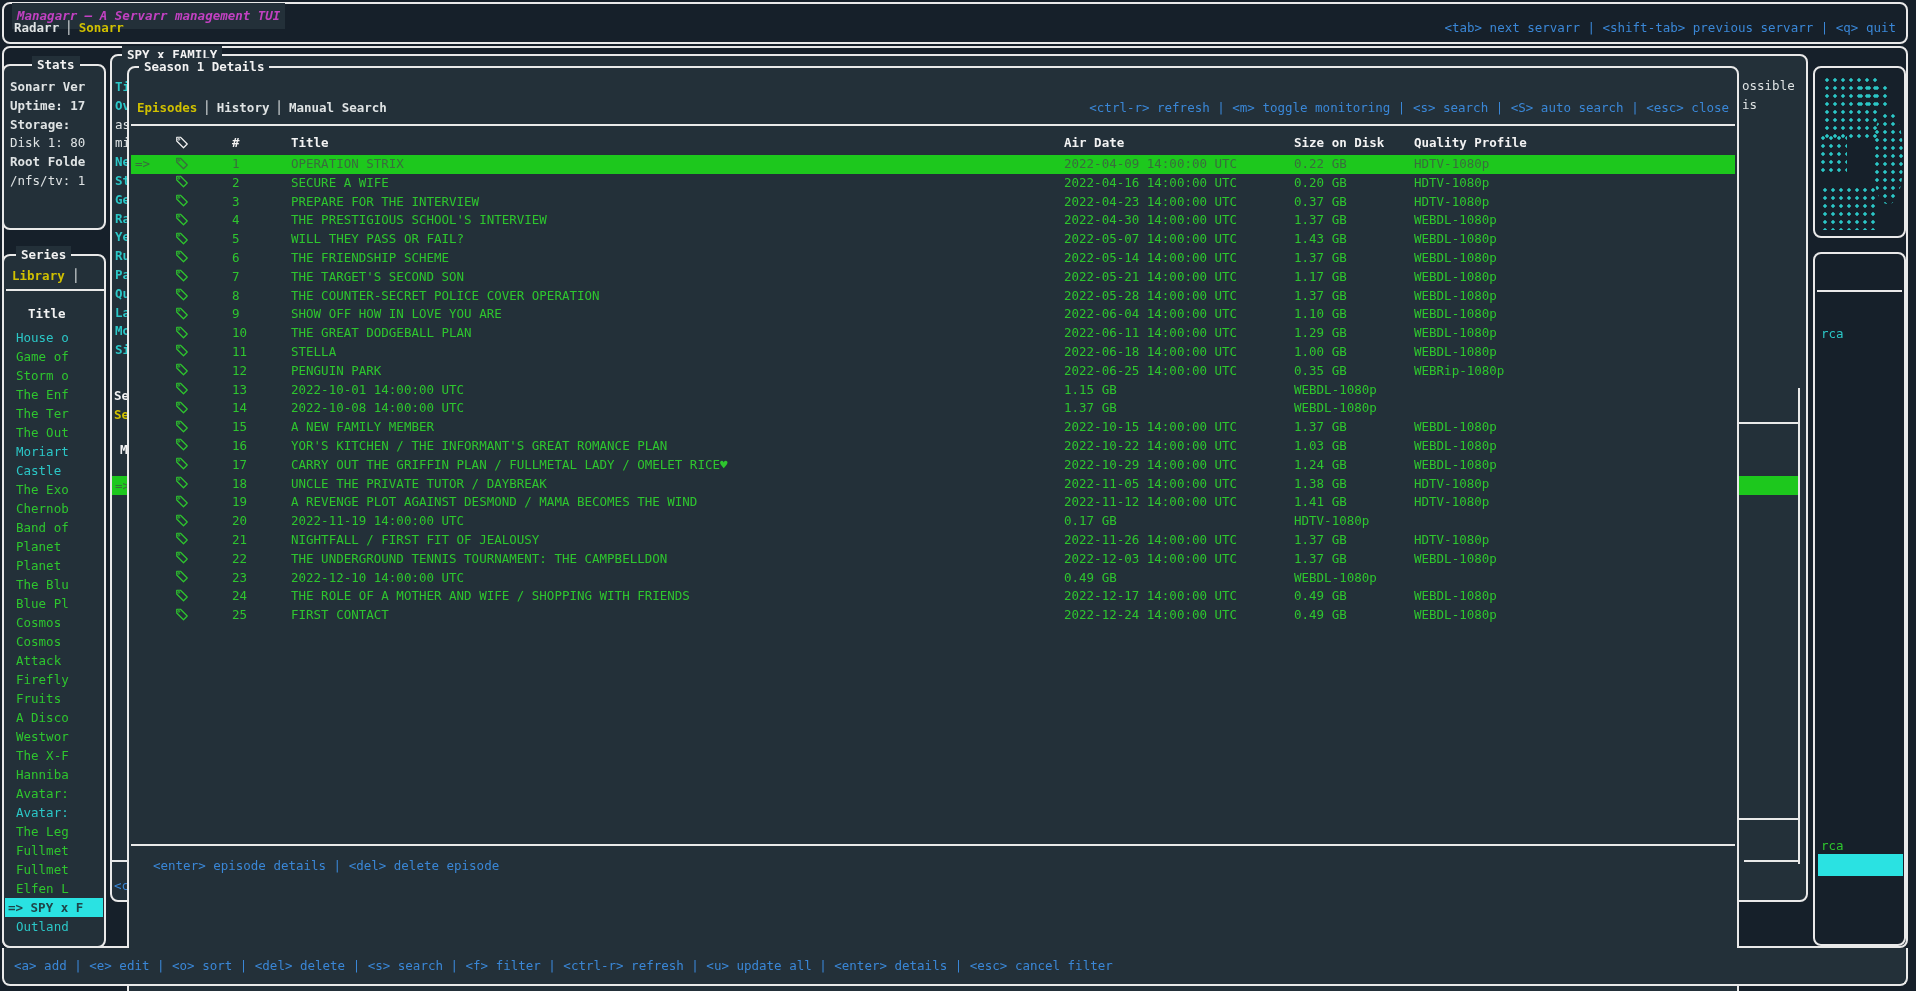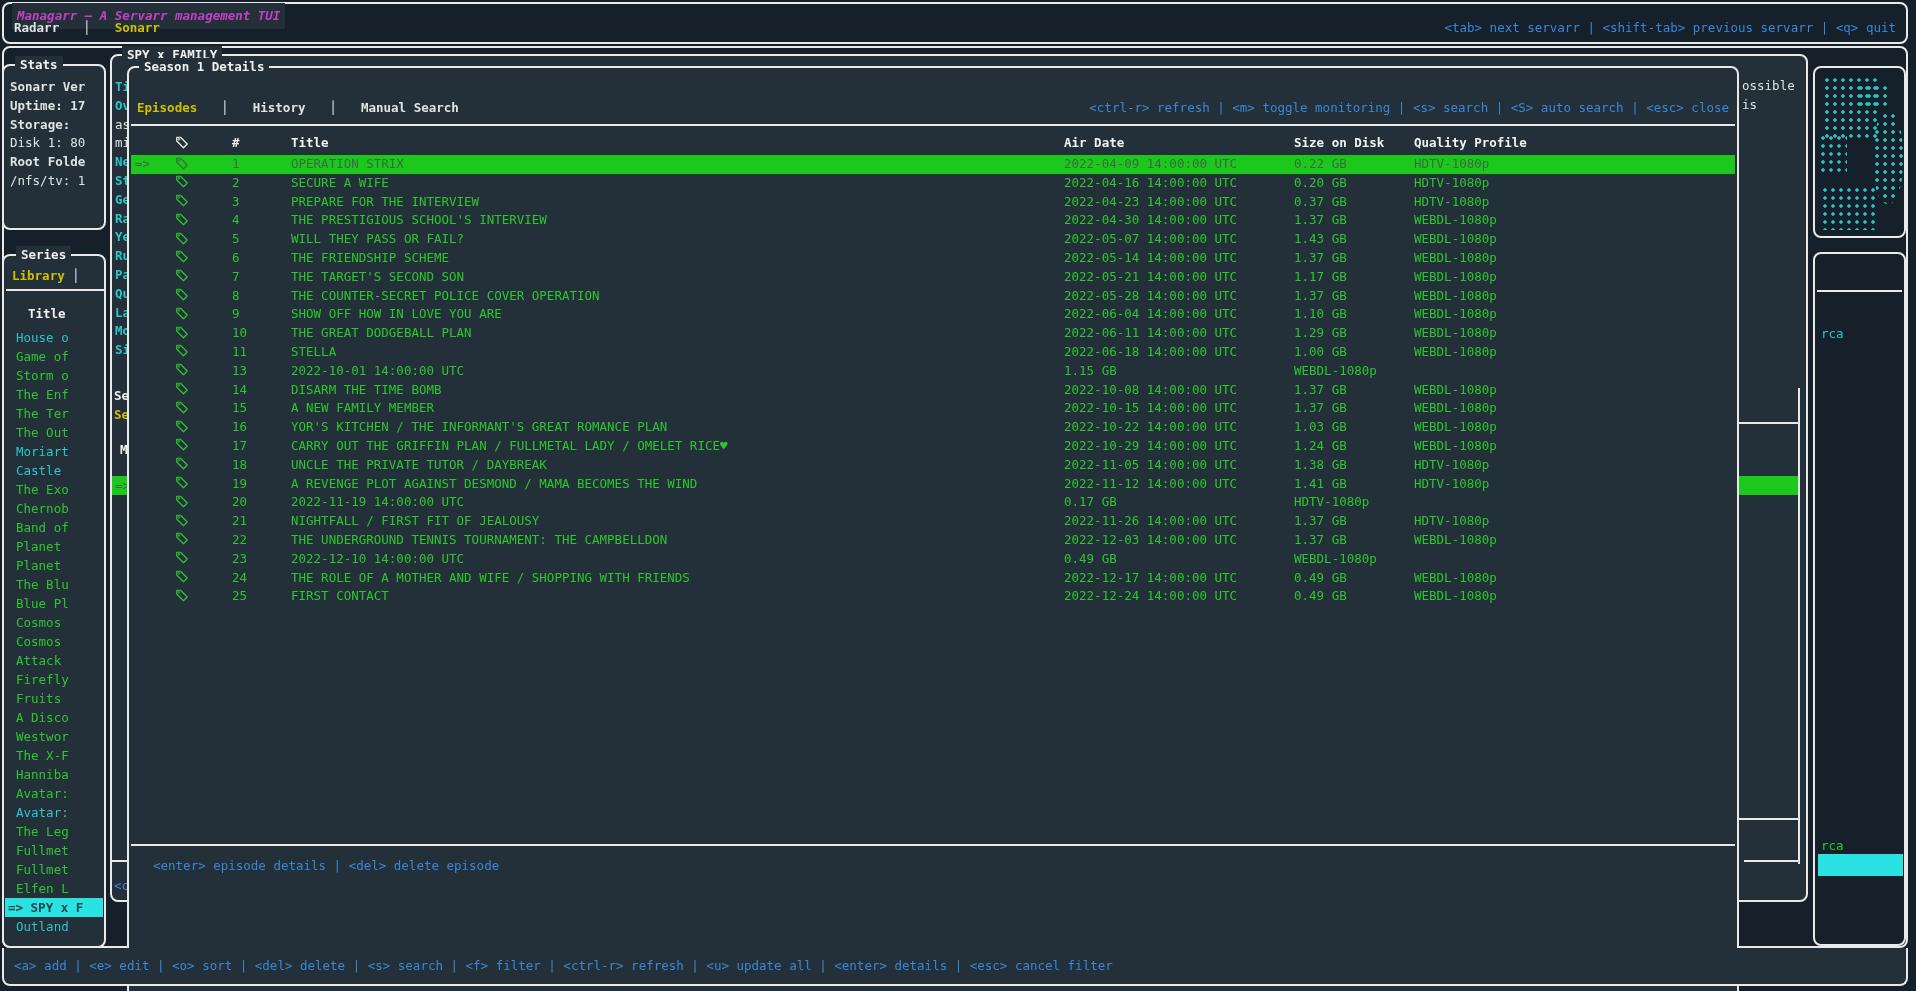--- a/index.html
+++ b/index.html
@@ -16,21 +16,21 @@
   .solid{background:var(--bg);}
   .btitle{position:absolute;top:-10px;left:8px;background:var(--bg);padding:0 5px;font-weight:bold;color:#f2f2f2;line-height:18px;white-space:nowrap}
   .b{font-weight:bold}
   .c-green{color:var(--green)} .c-cyan{color:var(--cyan)} .c-yellow{color:var(--yellow)} .c-white{color:var(--white)}
   .hline{position:absolute;height:2px;background:var(--border)}
   .vline{position:absolute;width:2px;background:var(--border)}
   .kb{color:var(--blue);white-space:nowrap}
   .row19{height:19px;line-height:19px;white-space:nowrap;overflow:hidden}
   
   .bar-title{position:absolute;top:-1px;left:8px;background:var(--bg);padding:4px 5px;color:var(--magenta);font-weight:bold;font-style:italic;line-height:18px;white-space:nowrap}
-  .tabs{position:absolute;display:flex;gap:24px;align-items:center;line-height:19px;white-space:nowrap}
+  .tabs{position:absolute;display:flex;gap:6px;align-items:center;line-height:19px;white-space:nowrap}
   .tabsep{color:var(--white)}
   
   .stat-line{height:18.8px;line-height:18.8px;white-space:nowrap;overflow:hidden;padding-left:4px}
   .series-item{height:19px;line-height:19px;white-space:nowrap;overflow:hidden;padding-left:11px;cursor:default}
   .series-item.selected{background:var(--sel-cyan);color:var(--sel-cyan-text);padding-left:3px;font-weight:bold}
   
   .field-label{height:18.8px;line-height:18.8px;white-space:nowrap;overflow:hidden}
   .field-label.c-cyan{font-weight:bold}
   
   .ep-grid{display:grid;grid-template-columns:45px 56px 59px 773px 230px 120px 1fr;height:18.8px;line-height:18.8px;white-space:nowrap}
@@ -70,21 +70,21 @@
     </div>
   </div>
   <div class="box" style="left:1813px;top:252px;width:93px;height:694px">
     <div class="hline" style="left:2px;top:36px;width:85px"></div>
     <div class="row19 c-cyan" style="position:absolute;left:6px;top:70px">rca</div>
     <div class="row19 c-green" style="position:absolute;left:6px;top:582px">rca</div>
     <div style="position:absolute;left:3px;top:600px;width:85px;height:22px;background:var(--sel-cyan)"></div>
   </div>
 
   <div class="box solid" style="left:2px;top:64px;width:104px;height:166px">
-    <span class="btitle" style="left:11px">Stats</span>
+    <span class="btitle" style="left:28px">Stats</span>
     <div id="stats-lines" style="position:absolute;left:2px;top:12px;right:2px">
         <div class="stat-line b">Sonarr Ver</div>
         <div class="stat-line b">Uptime: 17</div>
         <div class="stat-line b">Storage:</div>
         <div class="stat-line">Disk 1: 80</div>
         <div class="stat-line b">Root Folde</div>
         <div class="stat-line">/nfs/tv: 1</div>
       </div>
   </div>
 
@@ -326,33 +326,44 @@
           <span class="cell">2022-06-18 14:00:00 UTC</span>
           <span class="cell">1.00 GB</span>
           <span class="cell">WEBDL-1080p</span>
         </div>
         <div class="ep-grid ep-row">
           <span class="cell c-sel"></span>
           <span class="cell c-icon"><svg viewBox="0 0 16 16" width="12" height="13">
               <path d="M1 6 V1 H6 L15 10 L10 15 Z" fill="none" stroke="currentColor" stroke-width="1.6" stroke-linejoin="round"></path>
               <circle cx="3.8" cy="3.8" r="1.2" fill="none" stroke="currentColor" stroke-width="1.2"></circle>
             </svg></span>
+          <span class="cell">12</span>
+          <span class="cell">PENGUIN PARK</span>
+          <span class="cell">2022-06-25 14:00:00 UTC</span>
+          <span class="cell">0.35 GB</span>
+          <span class="cell">WEBRip-1080p</span>
+        </div>
+        <div class="ep-grid ep-row">
+          <span class="cell c-sel"></span>
+          <span class="cell c-icon"><svg viewBox="0 0 16 16" width="12" height="13">
+              <path d="M1 6 V1 H6 L15 10 L10 15 Z" fill="none" stroke="currentColor" stroke-width="1.6" stroke-linejoin="round"></path>
+              <circle cx="3.8" cy="3.8" r="1.2" fill="none" stroke="currentColor" stroke-width="1.2"></circle>
+            </svg></span>
           <span class="cell">13</span>
           <span class="cell">2022-10-01 14:00:00 UTC</span>
           <span class="cell">1.15 GB</span>
           <span class="cell">WEBDL-1080p</span>
         </div>
         <div class="ep-grid ep-row">
           <span class="cell c-sel"></span>
           <span class="cell c-icon"><svg viewBox="0 0 16 16" width="12" height="13">
               <path d="M1 6 V1 H6 L15 10 L10 15 Z" fill="none" stroke="currentColor" stroke-width="1.6" stroke-linejoin="round"></path>
               <circle cx="3.8" cy="3.8" r="1.2" fill="none" stroke="currentColor" stroke-width="1.2"></circle>
             </svg></span>
           <span class="cell">14</span>
-          <span class="cell">DISARM THE TIME BOMB</span>
           <span class="cell">2022-10-08 14:00:00 UTC</span>
           <span class="cell">1.37 GB</span>
           <span class="cell">WEBDL-1080p</span>
         </div>
         <div class="ep-grid ep-row">
           <span class="cell c-sel"></span>
           <span class="cell c-icon"><svg viewBox="0 0 16 16" width="12" height="13">
               <path d="M1 6 V1 H6 L15 10 L10 15 Z" fill="none" stroke="currentColor" stroke-width="1.6" stroke-linejoin="round"></path>
               <circle cx="3.8" cy="3.8" r="1.2" fill="none" stroke="currentColor" stroke-width="1.2"></circle>
             </svg></span>

